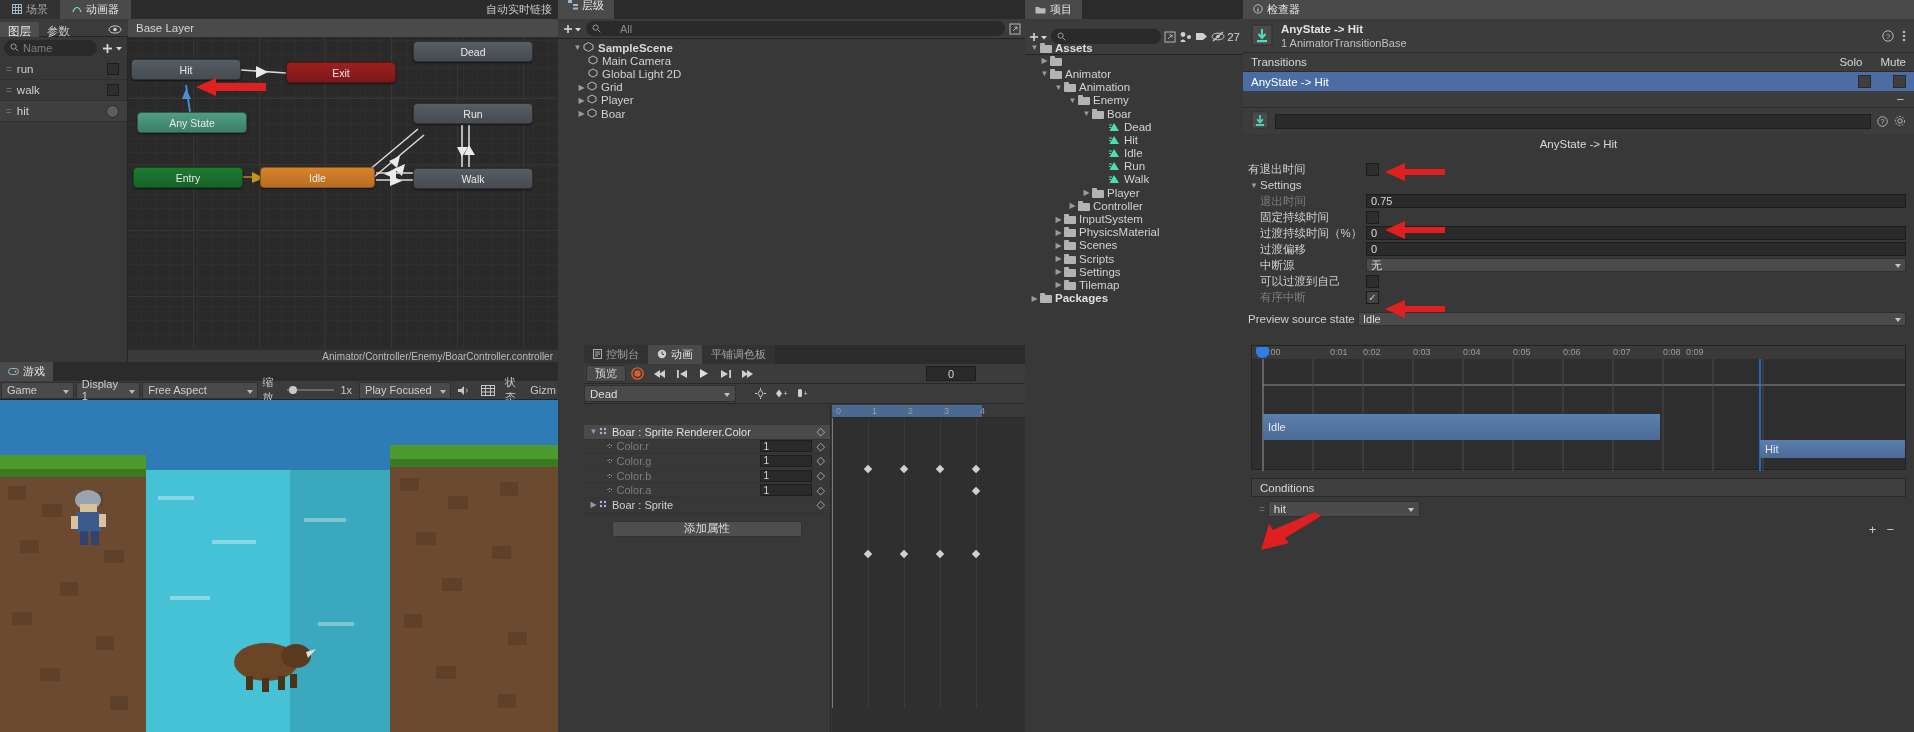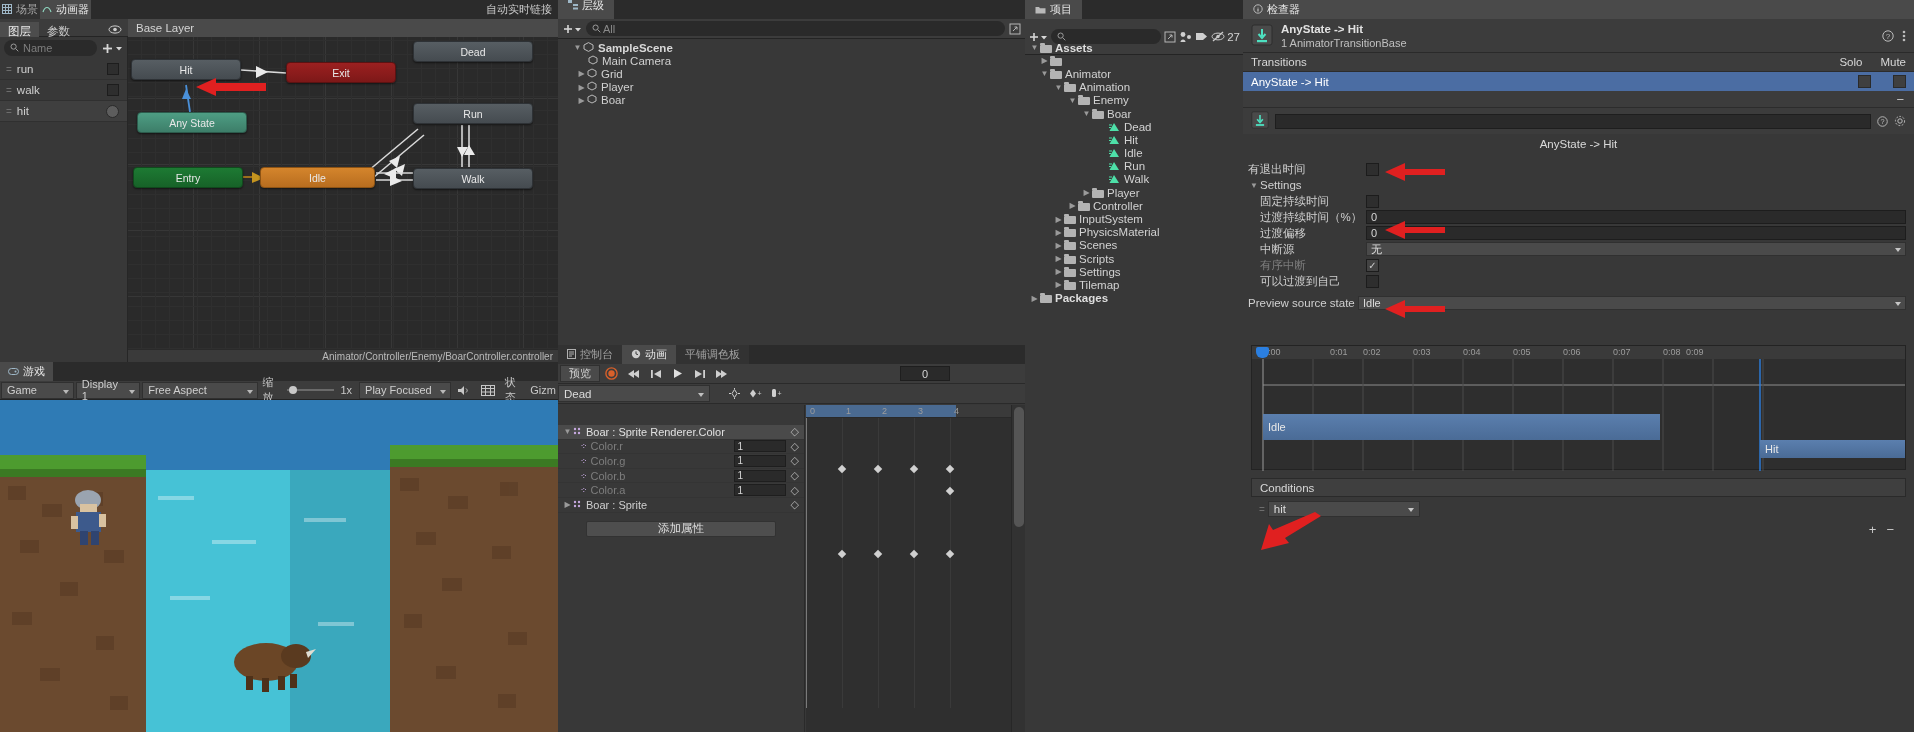--- a/index.html
+++ b/index.html
@@ -12,21 +12,21 @@
   }
   .app{position:relative;width:1914px;height:732px;}
   .panel{position:absolute;background:#383838;border:1px solid #232323;}
   .icon{display:inline-flex;align-items:center;justify-content:center;}
   .txt{white-space:nowrap;overflow:hidden;}
   .dim{color:#7d7d7d;}
 
   
   #animator{left:0;top:0;width:558px;height:362px;background:#3c3c3c;border:none;}
   #animator .antabs{height:19px;background:#2b2b2b;display:flex;align-items:flex-end;}
-  #animator .antab{height:19px;padding:0 2px;display:flex;align-items:center;gap:4px;font-size:11px;}
+  #animator .antab{height:19px;padding:0 12px;display:flex;align-items:center;gap:4px;font-size:11px;}
   #animator .antab.on{background:#4a4a4a;color:#e6e6e6;}
   #animator .antab.off{background:#323232;color:#a0a0a0;}
   .an-subbar{height:18px;background:#3c3c3c;display:flex;align-items:center;
              border-bottom:1px solid #242424;}
   .an-subbtn{padding:2px 8px;font-size:11.5px;color:#c9c9c9;}
   .an-subbtn.sel{background:#4d4d4d;color:#e8e8e8;}
   .layer-head{flex:1;display:flex;align-items:center;background:#4a4a4a;height:18px;
               padding-left:8px;color:#d5d5d5;font-size:11.5px;position:relative;}
   .layer-head:after{content:"";position:absolute;right:-9px;top:0;border-left:9px solid #4a4a4a;
                     border-top:9px solid transparent;border-bottom:9px solid transparent;}
@@ -78,29 +78,29 @@
   .g-view{position:absolute;left:0;top:38px;right:0;bottom:0;overflow:hidden;background:#2d6fa8;}
 
   
   #hier{left:558px;top:0;width:467px;height:345px;background:#383838;border:none;}
   .h-tabs{height:19px;background:#2b2b2b;display:flex;align-items:flex-end;}
   .h-tab{height:27px;padding:0 10px;display:flex;align-items:center;gap:4px;font-size:11px;
          background:#4a4a4a;color:#e6e6e6;}
   .h-tool{height:20px;background:#3c3c3c;display:flex;align-items:center;gap:4px;padding:0 4px;
           border-bottom:1px solid #242424;}
   .h-search{flex:1;height:15px;background:#2a2a2a;border-radius:8px;display:flex;align-items:center;
-            padding:0 6px;gap:2px;color:#8a8a8a;font-size:11px;}
+            padding:0 6px;gap:19px;color:#8a8a8a;font-size:11px;}
   .h-list{position:absolute;left:0;top:39px;right:0;bottom:0;overflow:hidden;padding-top:2px;}
   .h-row{height:13.2px;display:flex;align-items:center;font-size:11.5px;color:#d0d0d0;
          white-space:nowrap;}
   .h-row.scene{color:#d8d8d8;font-weight:bold;}
   .caret{width:11px;text-align:center;color:#9a9a9a;font-size:8px;flex:none;}
 
   
-  #anim{left:558px;top:345px;width:467px;height:387px;background:#383838;border:none;}
+  #anim{left:584px;top:345px;width:467px;height:387px;background:#383838;border:none;}
   .a-tabs{height:19px;background:#2b2b2b;display:flex;align-items:flex-end;}
   .a-tab{height:19px;padding:0 9px;display:flex;align-items:center;gap:4px;font-size:11px;}
   .a-tab.on{background:#4a4a4a;color:#e6e6e6;}
   .a-tab.off{background:#323232;color:#a2a2a2;}
   .a-ctl{height:20px;background:#3c3c3c;display:flex;align-items:center;gap:1px;padding:0 2px;
          border-bottom:1px solid #2a2a2a;}
   .a-btn{width:21px;height:17px;display:flex;align-items:center;justify-content:center;
          color:#c6c6c6;font-size:10px;}
   .frm{width:50px;height:15px;background:#2a2a2a;border:1px solid #1e1e1e;color:#d5d5d5;
        display:flex;align-items:center;justify-content:center;font-size:11px;}
@@ -502,20 +502,28 @@
         <span>SampleScene</span>
       </div>
       <div class="h-row" style="padding-left:30px">
         <span style="margin-right:4px">
           <svg width="10" height="10" viewBox="0 0 10 10">
               <path d="M1 3 L5 1 L9 3 L9 7 L5 9 L1 7 Z" fill="none" stroke="#b9b9b9"></path>
             </svg>
         </span>
         <span>Main Camera</span>
       </div>
+      <div class="h-row" style="padding-left:30px">
+        <span style="margin-right:4px">
+          <svg width="10" height="10" viewBox="0 0 10 10">
+              <path d="M1 3 L5 1 L9 3 L9 7 L5 9 L1 7 Z" fill="none" stroke="#b9b9b9"></path>
+            </svg>
+        </span>
+        <span>Global Light 2D</span>
+      </div>
       <div class="h-row" style="padding-left:18px">
         <span class="caret">▶</span>
         <span style="margin-right:4px">
           <svg width="10" height="10" viewBox="0 0 10 10">
               <path d="M1 3 L5 1 L9 3 L9 7 L5 9 L1 7 Z" fill="none" stroke="#b9b9b9"></path>
             </svg>
         </span>
         <span>Grid</span>
       </div>
       <div class="h-row" style="padding-left:18px">
@@ -1040,42 +1048,46 @@
       <span class="plabel">有退出时间</span>
       <span class="cbox"></span>
     </div>
 
     <div class="prow">
       <span class="caret" style="width:12px">▼</span>
       <span>Settings</span>
     </div>
 
     <div class="prow">
+      <span class="plabel ind dim">退出时间</span>
+      <span class="pfield dim">0.75</span>
+    </div>
+    <div class="prow">
       <span class="plabel ind">固定持续时间</span>
       <span class="cbox"></span>
     </div>
     <div class="prow">
       <span class="plabel ind">过渡持续时间（%）</span>
       <span class="pfield">0</span>
     </div>
     <div class="prow">
       <span class="plabel ind">过渡偏移</span>
       <span class="pfield">0</span>
     </div>
     <div class="prow">
       <span class="plabel ind">中断源</span>
       <span class="pdd">无</span>
     </div>
     <div class="prow">
+      <span class="plabel ind">可以过渡到自己</span>
+      <span class="cbox"></span>
+    </div>
+    <div class="prow">
       <span class="plabel ind dim">有序中断</span>
       <span class="cbox ck">✓</span>
-    </div>
-    <div class="prow">
-      <span class="plabel ind">可以过渡到自己</span>
-      <span class="cbox"></span>
     </div>
 
     <div style="height:6px"></div>
     <div class="prow">
       <span class="plabel" style="width:110px">Preview source state</span>
       <span class="pdd">Idle</span>
     </div>
 
     <div class="tline" style="top:345px;height:125px;">
       <div class="tl-ruler">

